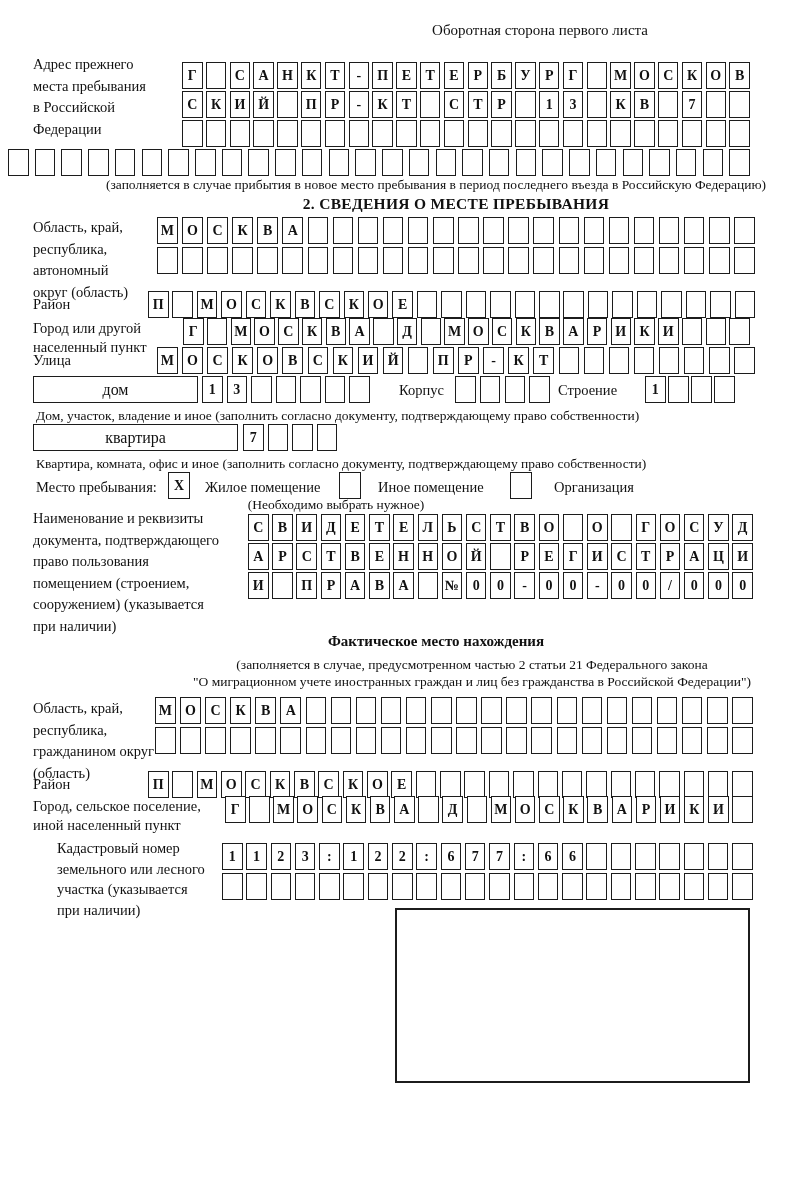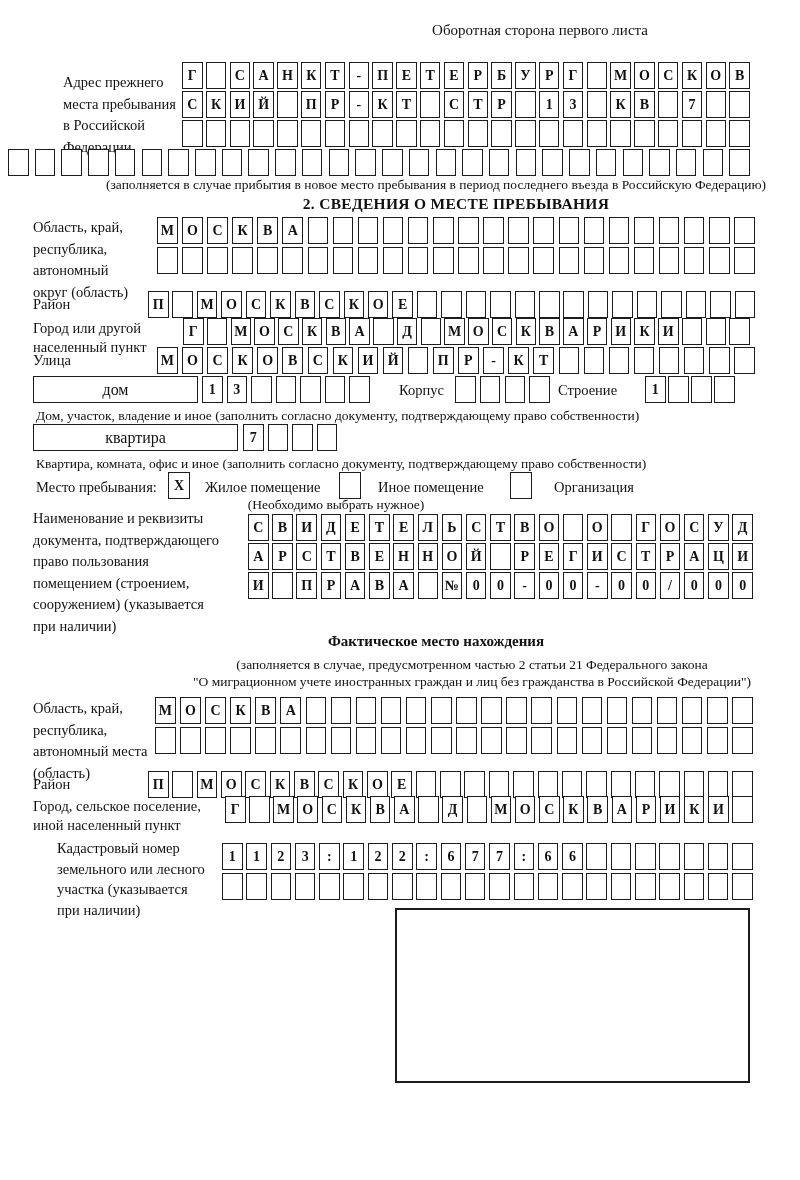--- a/index.html
+++ b/index.html
@@ -19,21 +19,21 @@
   .stamp{position:absolute;border:2px solid #1c1c1c;background:#fff;}
   .mlines div{white-space:nowrap;}
 </style>
 </head>
 <body>
 
 <div id="form">
 
   <div class="abs cap" style="left:340px;top:22px;width:400px;text-align:center;font-size:15px;">Оборотная сторона первого листа</div>
 
-  <div class="abs lbl mlines" style="left:33px;top:72px;margin-left:30px;">
+  <div class="abs lbl mlines" style="left:33px;top:54px;">
       <div>Адрес прежнего</div>
       <div>места пребывания</div>
       <div>в Российской</div>
       <div>Федерации</div>
     </div>
   <div class="boxrow" style="left:182px;top:62px;width:568px;">
       <span class="cb">Г</span>
       <span class="cb"></span>
       <span class="cb">С</span>
       <span class="cb">А</span>
@@ -415,21 +415,21 @@
 
   <div class="abs center" style="top:633px;font-size:15px;font-weight:bold;">Фактическое место нахождения</div>
   <div class="abs cap center mlines" style="top:656px;line-height:17px;margin-left:36px;">
       <div>(заполняется в случае, предусмотренном частью 2 статьи 21 Федерального закона</div>
       <div>"О миграционном учете иностранных граждан и лиц без гражданства в Российской Федерации")</div>
     </div>
 
   <div class="abs lbl mlines" style="left:33px;top:698px;">
       <div>Область, край,</div>
       <div>республика,</div>
-      <div>автономный места</div>
+      <div>гражданином округ</div>
       <div>(область)</div>
     </div>
   <div class="boxrow" style="left:155px;top:697px;width:598px;">
       <span class="cb">М</span>
       <span class="cb">О</span>
       <span class="cb">С</span>
       <span class="cb">К</span>
       <span class="cb">В</span>
       <span class="cb">А</span>
       <span class="cb"></span>

